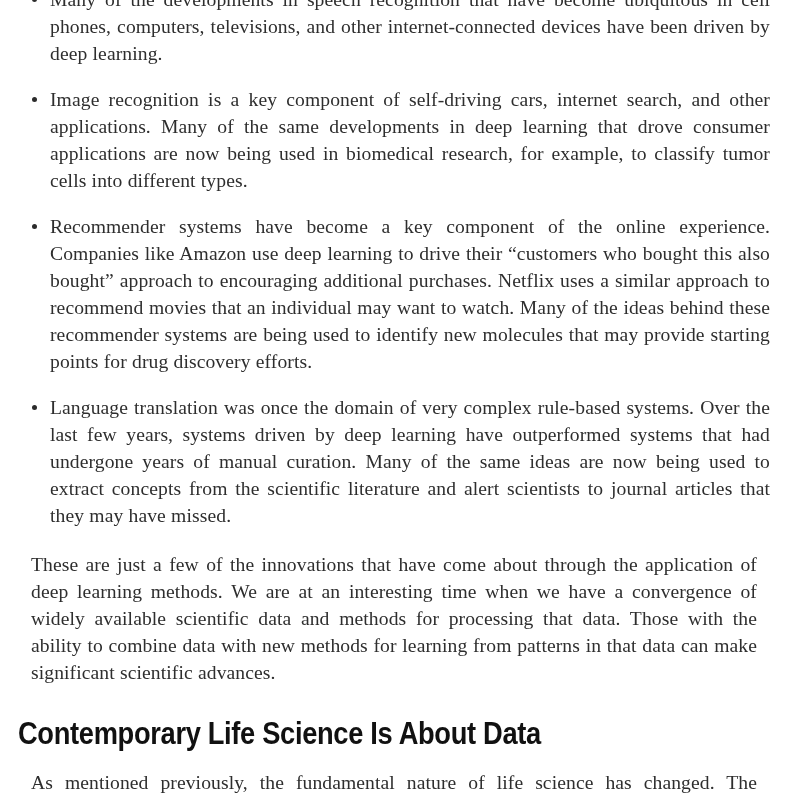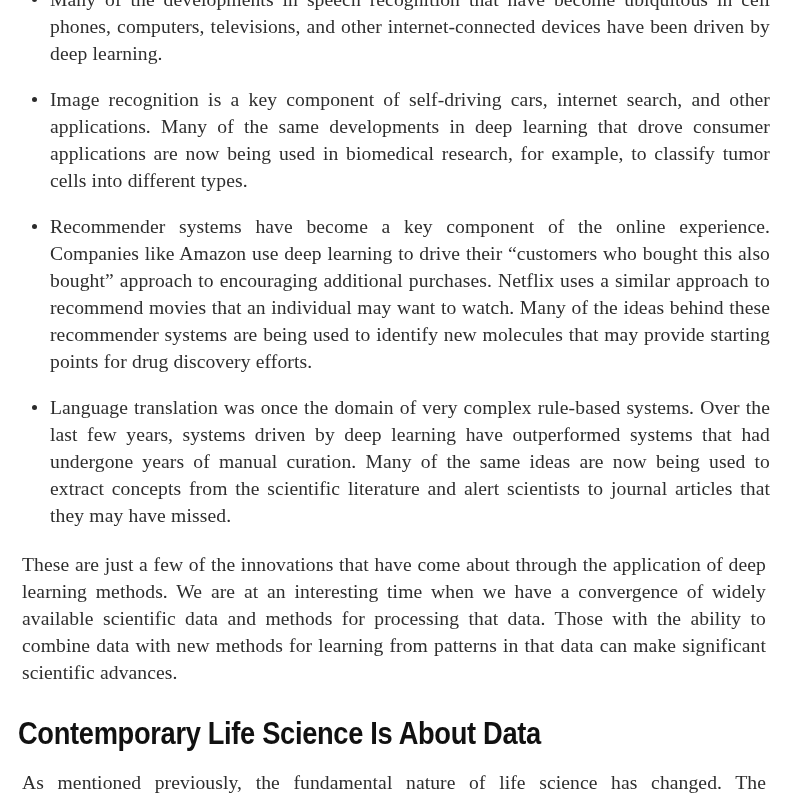--- a/index.html
+++ b/index.html
@@ -59,21 +59,21 @@
     line-height: 27px;
     text-align: justify;
     text-justify: inter-word;
     letter-spacing: 0.005em;
     word-spacing: 0.01em;
     color: #2e2e2e;
   }
 
   
   p.body {
-    margin: 4px;
+    margin: 13px;
   }
 
   .para-block {
     margin-top: 22px;
   }
 
   
   h2.section-heading {
     font-family: "Liberation Sans Narrow", "Liberation Sans", "DejaVu Sans", sans-serif;
     font-weight: 700;

